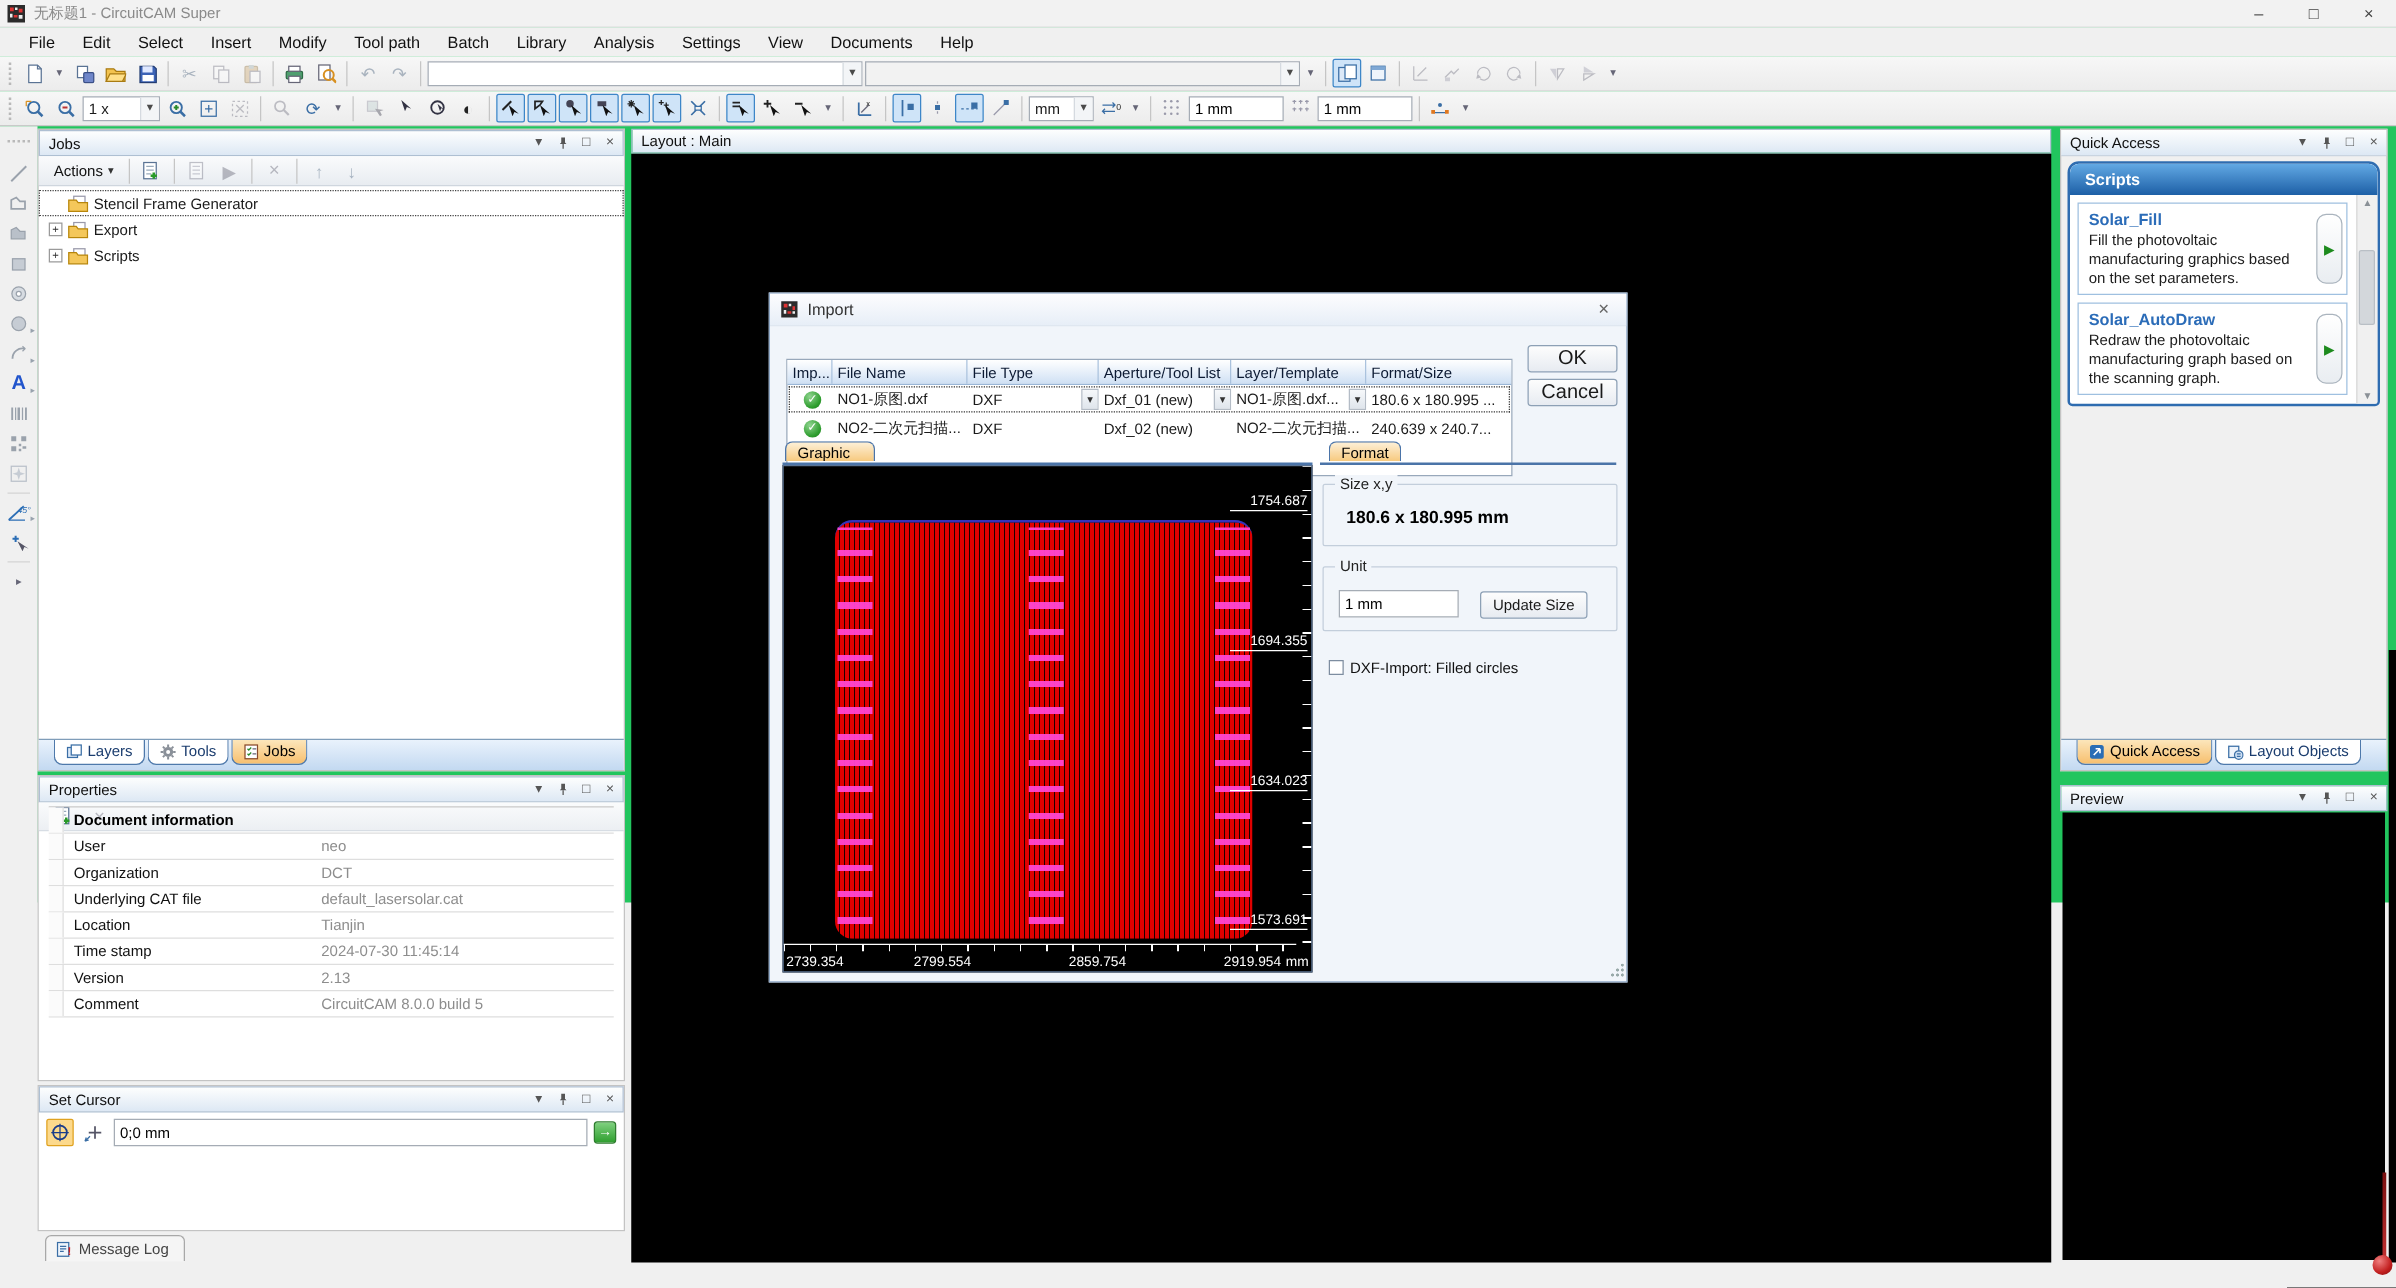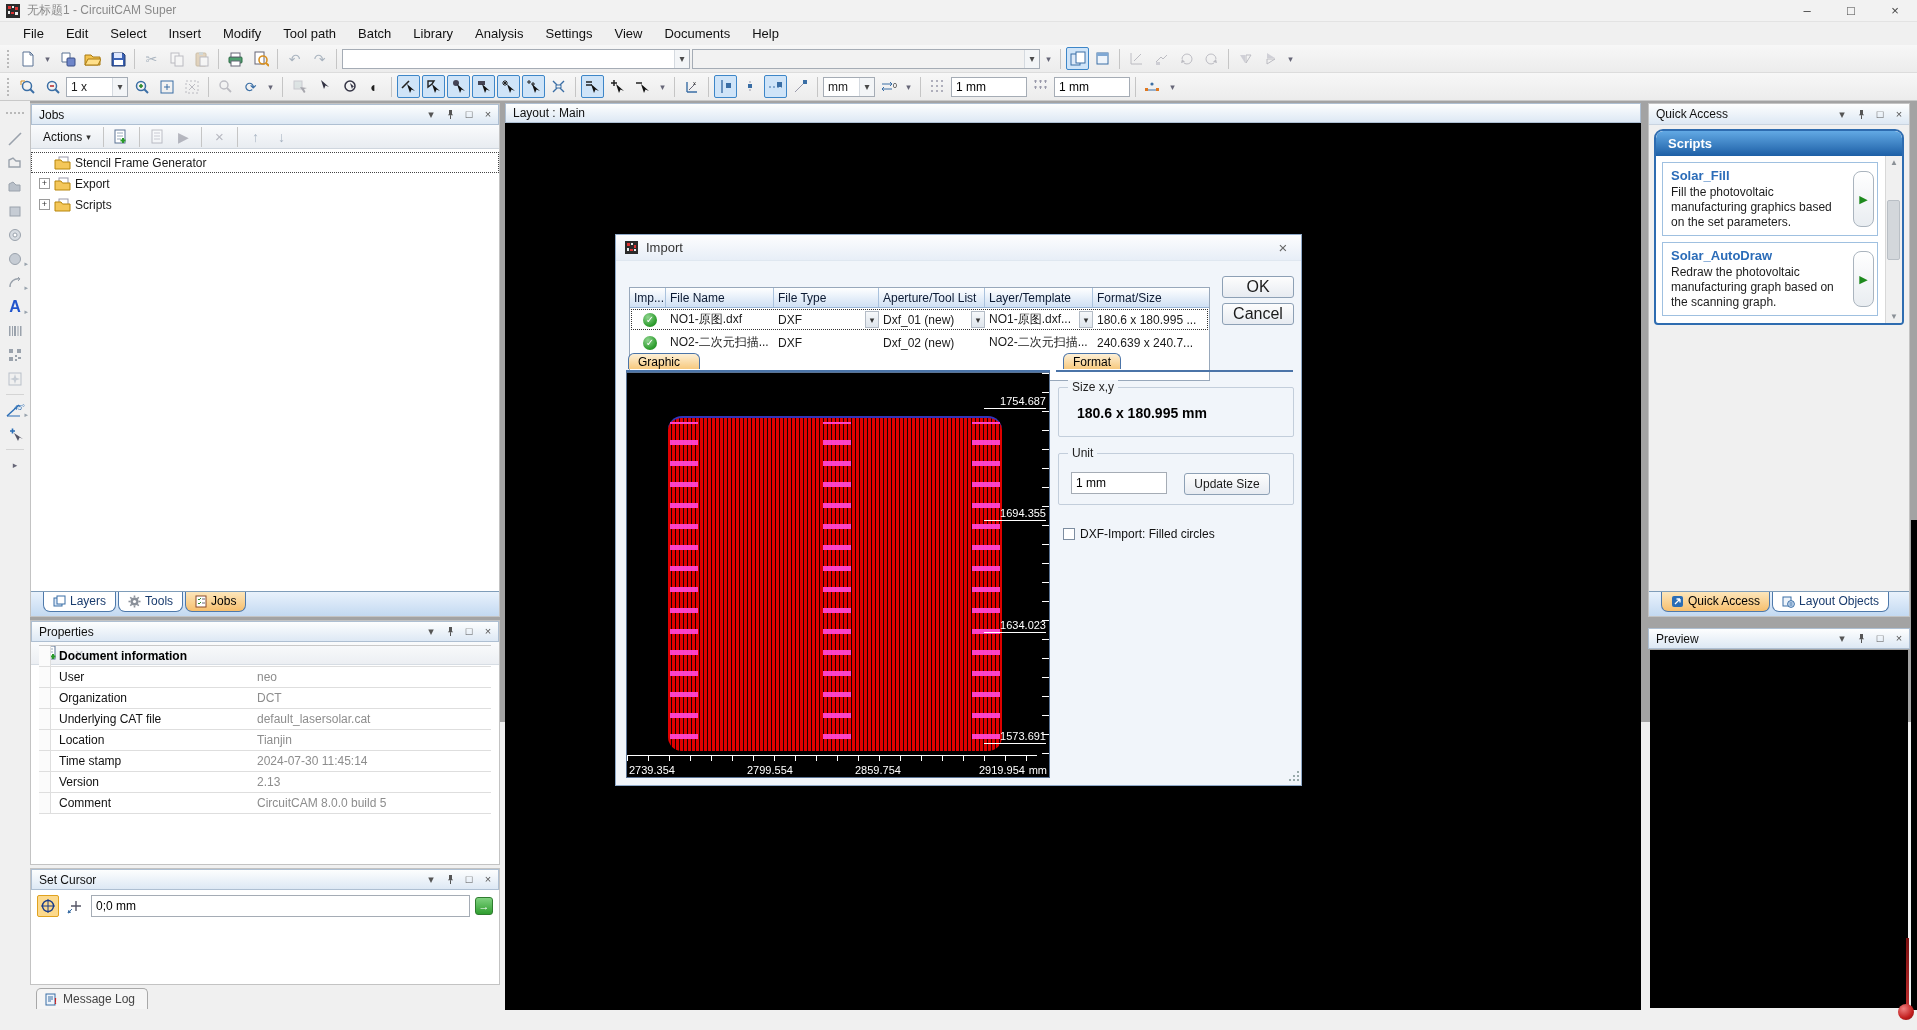--- a/index.html
+++ b/index.html
@@ -1,18 +1,18 @@
 <!DOCTYPE html>
 <html><head>
 <meta charset="utf-8">
 <style>
   * { margin:0; padding:0; box-sizing:border-box; }
   html,body { width:1917px; height:1030px; overflow:hidden; }
   body { font-family:"Liberation Sans","DejaVu Sans",sans-serif; font-size:12px; background:#f0f0f0; color:#1a1a1a; }
-  #app { position:relative; width:1917px; height:722px; background:#a3a3a3; }
+  #app { position:relative; width:1917px; height:722px; background:#22c55e; }
 
   
   .titlebar { position:absolute; left:0; top:0; width:100%; height:22px; background:#f2f2f2; display:flex; align-items:center; border-bottom:1px solid #e3e3e3; }
   .app-icon { width:16px; height:16px; margin:0 6px 0 5px; }
   .title-text { color:#8a8a8a; font-size:12px; }
   .win-btns { margin-left:auto; display:flex; height:100%; }
   .win-btn { width:44px; height:100%; display:flex; align-items:center; justify-content:center; color:#444; font-size:13px; }
 
   
   .menubar { position:absolute; left:0; top:22px; width:100%; height:23px; background:#f0f0f0; display:flex; align-items:center; padding-left:12px; }
@@ -1007,21 +1007,21 @@
         <span class="busbar" style="left:155px"></span>
         <span class="busbar" style="right:2px"></span>
       </div>
       <span class="yruler"></span>
       <span class="ylabel" style="top:22px">1754.687</span>
       <span class="ylabel" style="top:134px">1694.355</span>
       <span class="ylabel" style="top:246px">1634.023</span>
       <span class="ylabel" style="top:357px">1573.691</span>
       <span class="xruler"></span>
       <span class="xlabel" style="left:2px">2739.354</span>
-      <span class="xlabel" style="left:120px">2799.554</span>
+      <span class="xlabel" style="left:104px">2799.554</span>
       <span class="xlabel" style="left:228px">2859.754</span>
       <span class="xlabel" style="left:352px">2919.954</span>
       <span class="xlabel" style="right:2px">mm</span>
     </div>
 
     <div class="groupbox" style="left:442px; top:152px; width:236px; height:50px;">
       <span class="gb-label">Size x,y</span>
       <span class="size-value">180.6 x 180.995 mm</span>
     </div>
     <div class="groupbox" style="left:442px; top:218px; width:236px; height:52px;">

